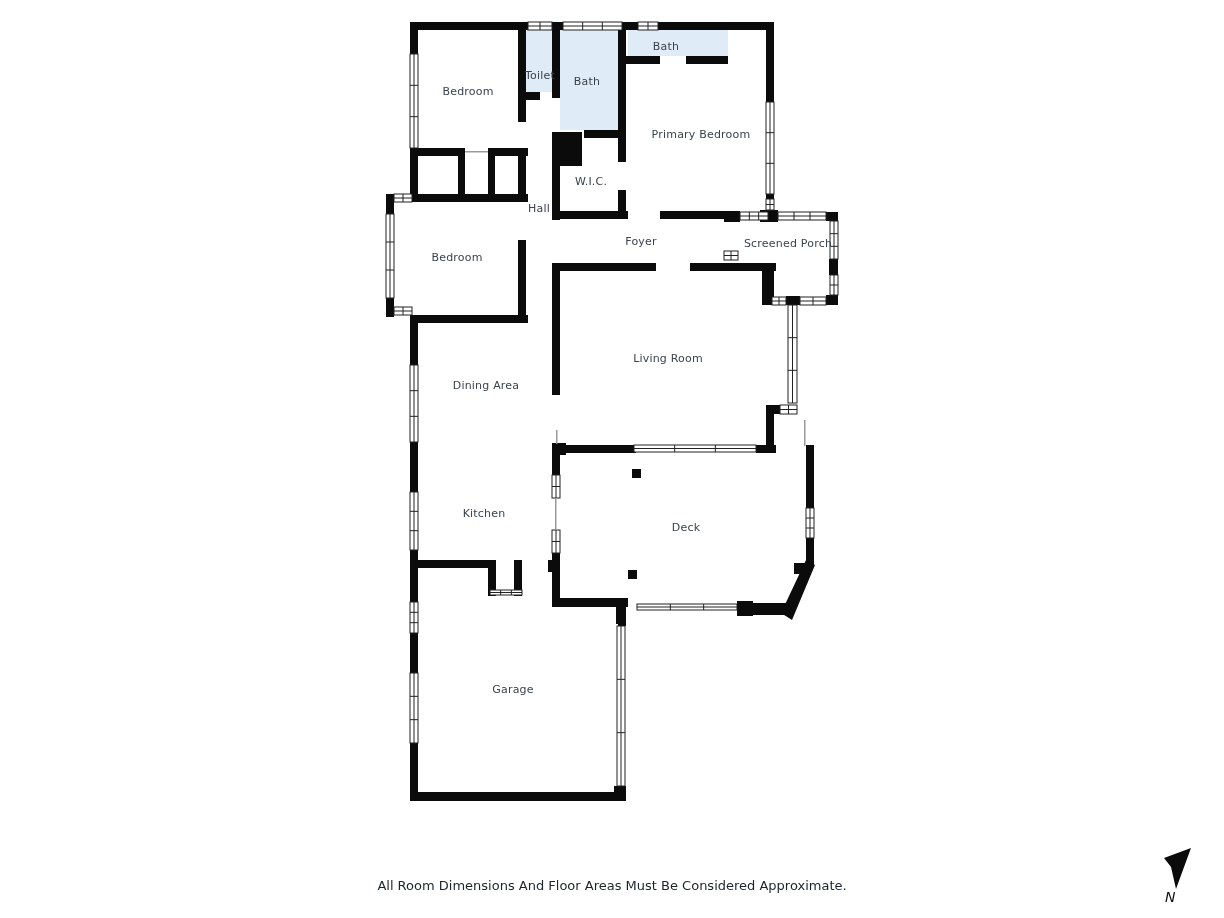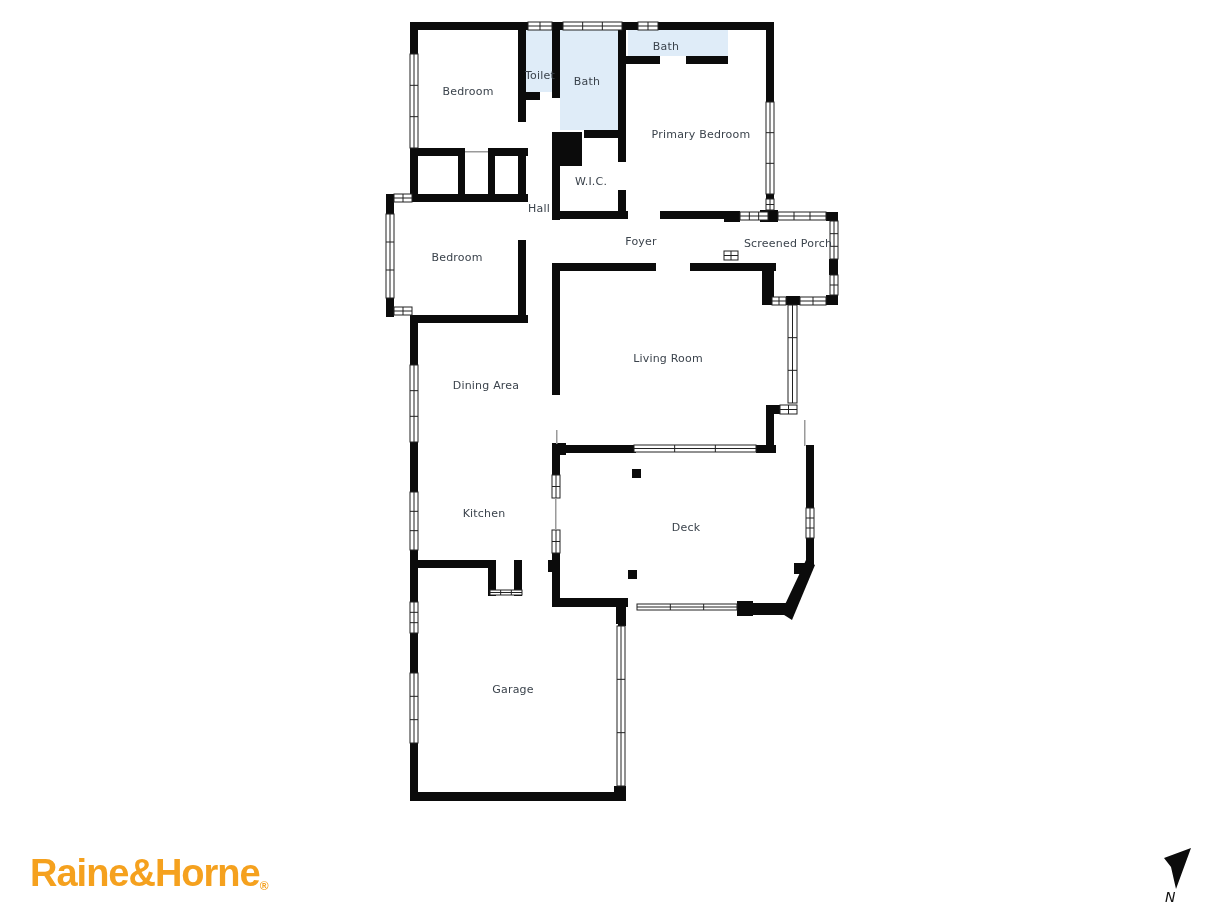--- a/index.html
+++ b/index.html
@@ -249,21 +249,21 @@
       <text class="room-label" x="641" y="245" text-anchor="middle" fill="#3b434c">Foyer</text>
       <text class="room-label" x="788" y="247" text-anchor="middle" fill="#3b434c">Screened Porch</text>
       <text class="room-label" x="668" y="362" text-anchor="middle" fill="#3b434c">Living Room</text>
       <text class="room-label" x="486" y="389" text-anchor="middle" fill="#3b434c">Dining Area</text>
       <text class="room-label" x="484" y="517" text-anchor="middle" fill="#3b434c">Kitchen</text>
       <text class="room-label" x="686" y="531" text-anchor="middle" fill="#3b434c">Deck</text>
       <text class="room-label" x="513" y="693" text-anchor="middle" fill="#3b434c">Garage</text>
     </g>
   </svg>
 
-  <div class="logo" style="color: rgb(245, 161, 30);"><span>Raine&amp;Horne</span><span class="rmark">®</span></div>
-
+
+  <div class="disclaimer">All Room Dimensions And Floor Areas Must Be Considered Approximate.</div>
 
   <svg class="compass" viewBox="0 0 60 70">
     <polygon points="19,16 46,6 31,47 26,25" fill="#0b0b0b"></polygon>
     <text x="20" y="60">N</text>
   </svg>
 
 </div>
 
 </body></html>

